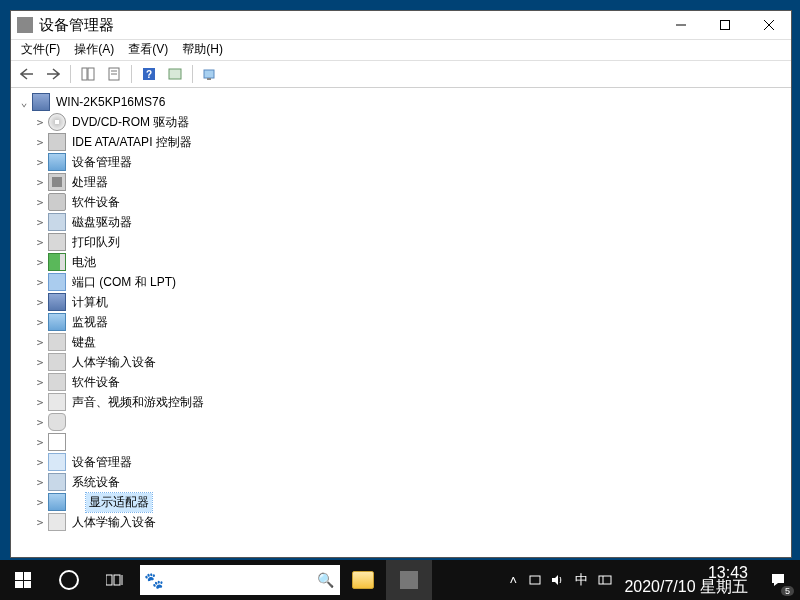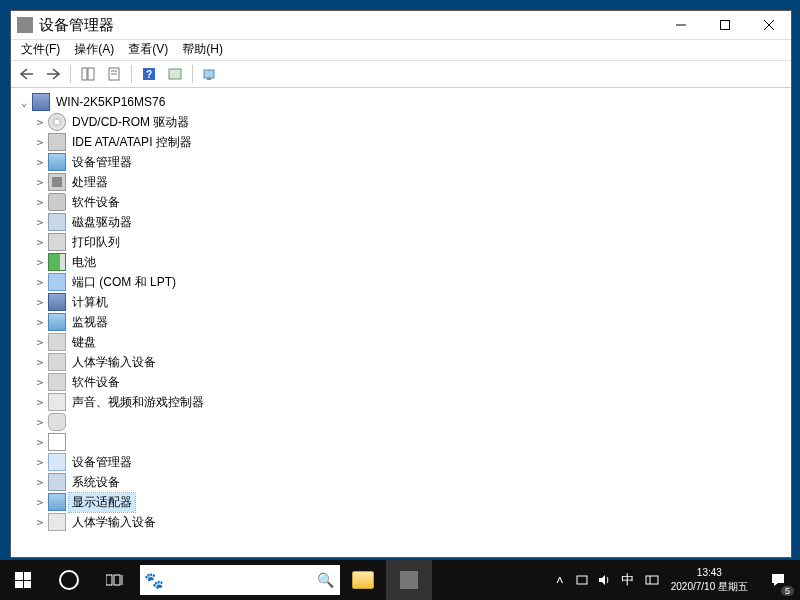--- a/index.html
+++ b/index.html
@@ -12,21 +12,21 @@
   .menubar{height:20px;display:flex;align-items:flex-start;padding:0 4px;gap:2px;border-bottom:1px solid #e0e0e0;}
   .menuitem{padding:1px 6px;}
   .toolbar{height:26px;display:flex;align-items:center;padding:0 4px;gap:2px;border-bottom:1px solid #d0d0d0;}
   .tbtn{width:22px;height:22px;display:flex;align-items:center;justify-content:center;border:1px solid transparent;}
   .tsep{width:1px;height:18px;background:#ccc;margin:0 3px;}
   .tree{flex:1;overflow:auto;padding:4px 2px;background:#fff;}
   .node{display:flex;align-items:center;height:20px;white-space:nowrap;}
   .node .expander{width:14px;text-align:center;color:#666;font-size:11px;font-family:monospace;user-select:none;}
   .node .icon{width:16px;height:16px;margin:0 3px 0 1px;display:inline-flex;align-items:center;justify-content:center;font-size:11px;}
   .node .label{padding:1px 3px;}
-  .node.selected .label{background:#cde8ff;outline:1px dotted #7eb4ea;}
+  .node.selected .label{background:#cde8ff;outline:1px dotted #7eb4ea;margin-left:17px;}
   .indent1{padding-left:20px;}
   .indent0{padding-left:4px;}
   
   .ic-computer{background:linear-gradient(#8fa8d6,#5a7ab0);border:1px solid #3a5a90;}
   .ic-generic{background:#d8d8d8;border:1px solid #aaa;}
   .ic-monitor{background:linear-gradient(#a8d0f0,#6ba6d8);border:1px solid #4a86b8;}
   .ic-cpu{background:#d0d0d0;border:1px solid #999;position:relative;}
   .ic-cpu::after{content:"";position:absolute;inset:3px;background:#888;}
   .ic-disk{background:#ccc;border:1px solid #999;border-radius:2px;}
   .ic-printer{background:#d8d8d8;border:1px solid #999;}
@@ -43,21 +43,21 @@
 
   
   .taskbar{position:absolute;left:0;bottom:0;width:800px;height:40px;background:#101010;color:#fff;display:flex;align-items:center;font-size:12px;}
   .taskbar .tbicon{width:46px;height:40px;display:flex;align-items:center;justify-content:center;}
   .searchbox{width:200px;height:30px;background:#fff;margin-left:2px;display:flex;align-items:center;color:#333;}
   .searchbox .paw{width:28px;text-align:center;color:#2a6ad4;font-size:16px;}
   .searchbox .sglass{width:28px;text-align:center;color:#2a6ad4;font-size:14px;}
   .searchbox .sfill{flex:1;}
   .tray{margin-left:auto;display:flex;align-items:center;height:40px;}
   .tray .trayicon{width:22px;height:40px;display:flex;align-items:center;justify-content:center;font-size:13px;}
-  .clock{padding:0 8px;text-align:center;line-height:14px;font-size:10px;}
+  .clock{padding:0 8px;text-align:right;line-height:14px;font-size:16px;}
   .notif{width:44px;height:40px;display:flex;align-items:center;justify-content:center;position:relative;}
   .notif .badge{position:absolute;bottom:4px;right:6px;background:#444;border-radius:7px;font-size:9px;padding:0 4px;}
   .winlogo{width:16px;height:16px;display:grid;grid-template-columns:1fr 1fr;grid-template-rows:1fr 1fr;gap:1px;}
   .winlogo span{background:#fff;}
   .circle{width:16px;height:16px;border:2px solid #fff;border-radius:50%;}
   .folder{width:20px;height:16px;background:linear-gradient(#ffe9a8,#f5c23e);border:1px solid #caa030;border-radius:2px;}
   .app2{width:18px;height:18px;background:#777;}
   svg{display:block;}
 </style>
 </head>

